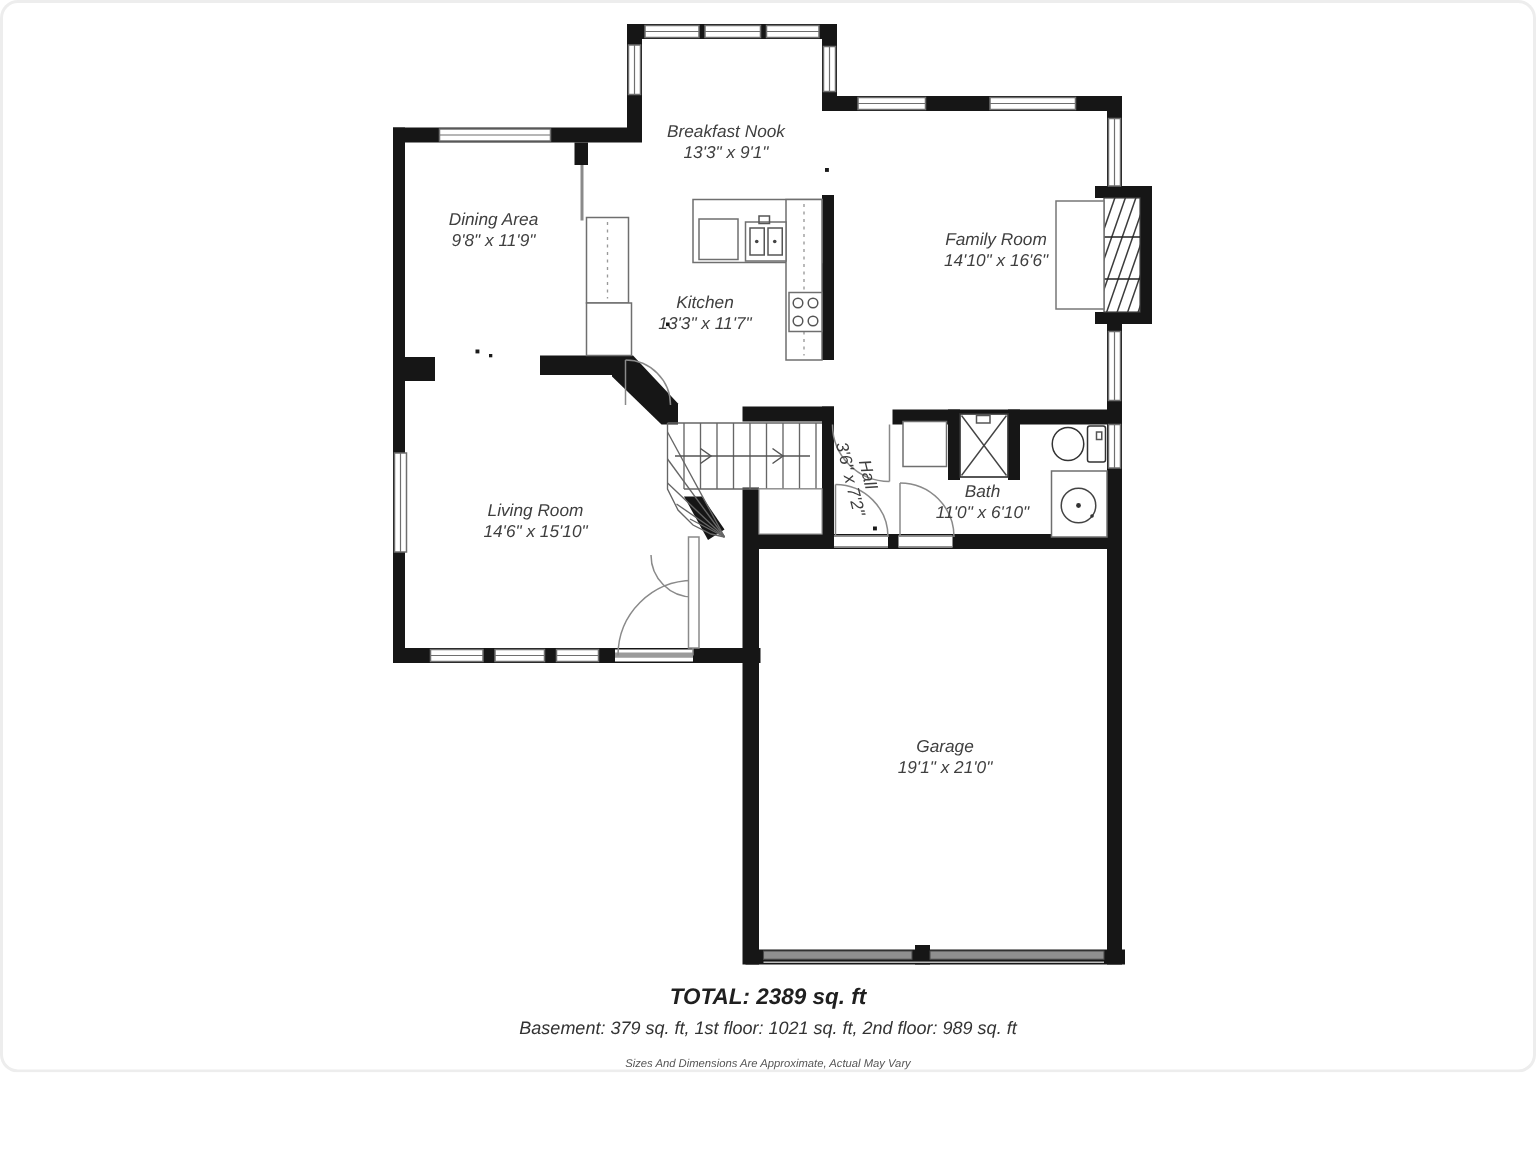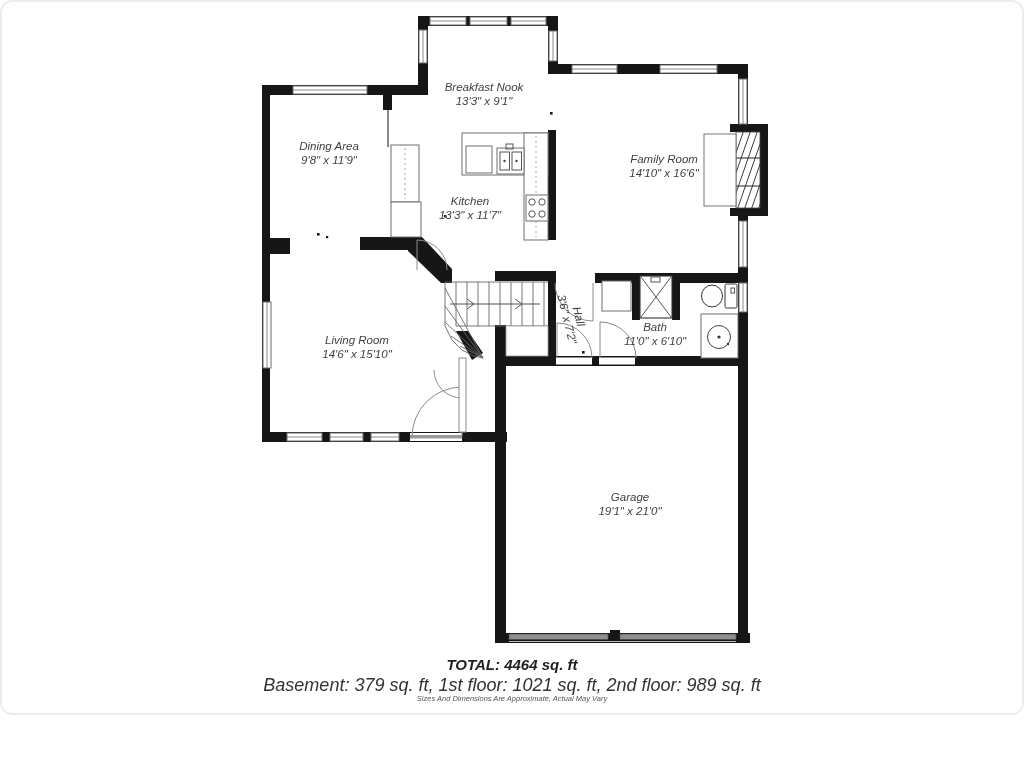--- a/index.html
+++ b/index.html
@@ -11,22 +11,22 @@
   .win{fill:#ffffff;stroke:#6f6f6f;stroke-width:1;}
   .winline{stroke:#6f6f6f;stroke-width:0.8;}
   .fix{fill:#ffffff;stroke:#6f6f6f;stroke-width:1;}
   .fixd{fill:none;stroke:#555555;stroke-width:1;}
   .arc{fill:none;stroke:#8a8a8a;stroke-width:1;}
   .tread{stroke:#666666;stroke-width:0.9;fill:none;}
   .hatch{stroke:#3c3c3c;stroke-width:1;}
   .roomlabel{font-size:11.5px;fill:#3f3f3f;}
   .footer{position:absolute;left:0;right:0;top:656px;text-align:center;color:#333;}
   .footer .total{font-size:15px;font-weight:700;color:#1f1f1f;margin-bottom:3px;}
-  .footer .line{font-size:18px;line-height:18px;color:#333;}
-  .footer .disclaimer{font-size:7.5px;color:#555;}
+  .footer .line{font-size:12px;line-height:18px;color:#333;}
+  .footer .disclaimer{margin-top:10px;font-size:7.5px;color:#555;}
 </style>
 </head>
 <body>
 
 <div class="page">
 <svg width="1024" height="768" viewBox="0 0 1024 768">
   <defs>
     <clipPath id="fpclip">
           <rect x="736" y="132" width="24" height="76"></rect>
         </clipPath>
@@ -276,17 +276,17 @@
 
     <text class="roomlabel" x="655" y="331">Bath</text>
     <text class="roomlabel" x="655" y="345">11'0" x 6'10"</text>
 
     <text class="roomlabel" x="630" y="501">Garage</text>
     <text class="roomlabel" x="630" y="515">19'1" x 21'0"</text>
   </g>
 </svg>
 
 <div class="footer">
-  <div class="total">TOTAL: 4464 sq. ft</div>
+  <div class="total">TOTAL: 2389 sq. ft</div>
   <div class="line">Basement: 379 sq. ft, 1st floor: 1021 sq. ft, 2nd floor: 989 sq. ft</div>
   <div class="disclaimer">Sizes And Dimensions Are Approximate, Actual May Vary</div>
 </div>
 </div>
 
 </body></html>

